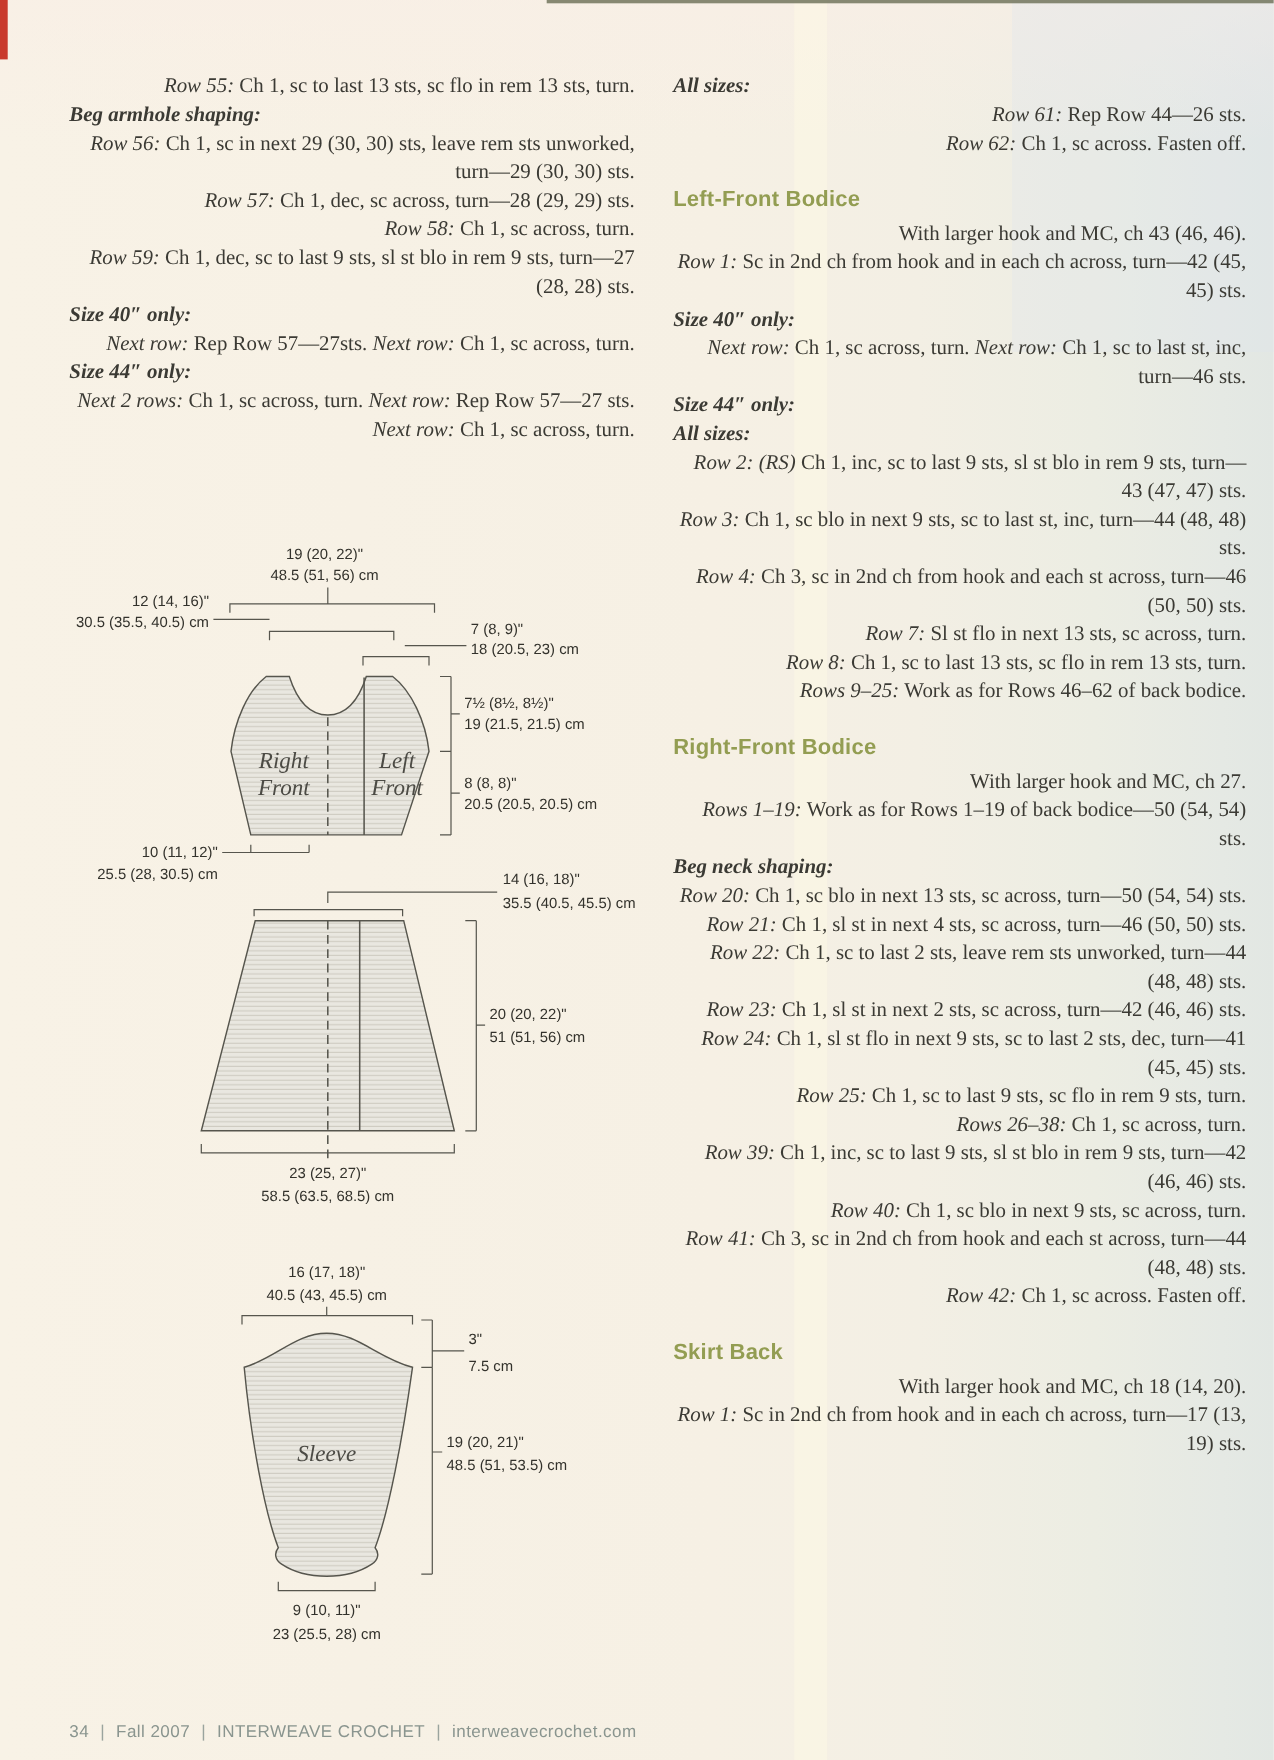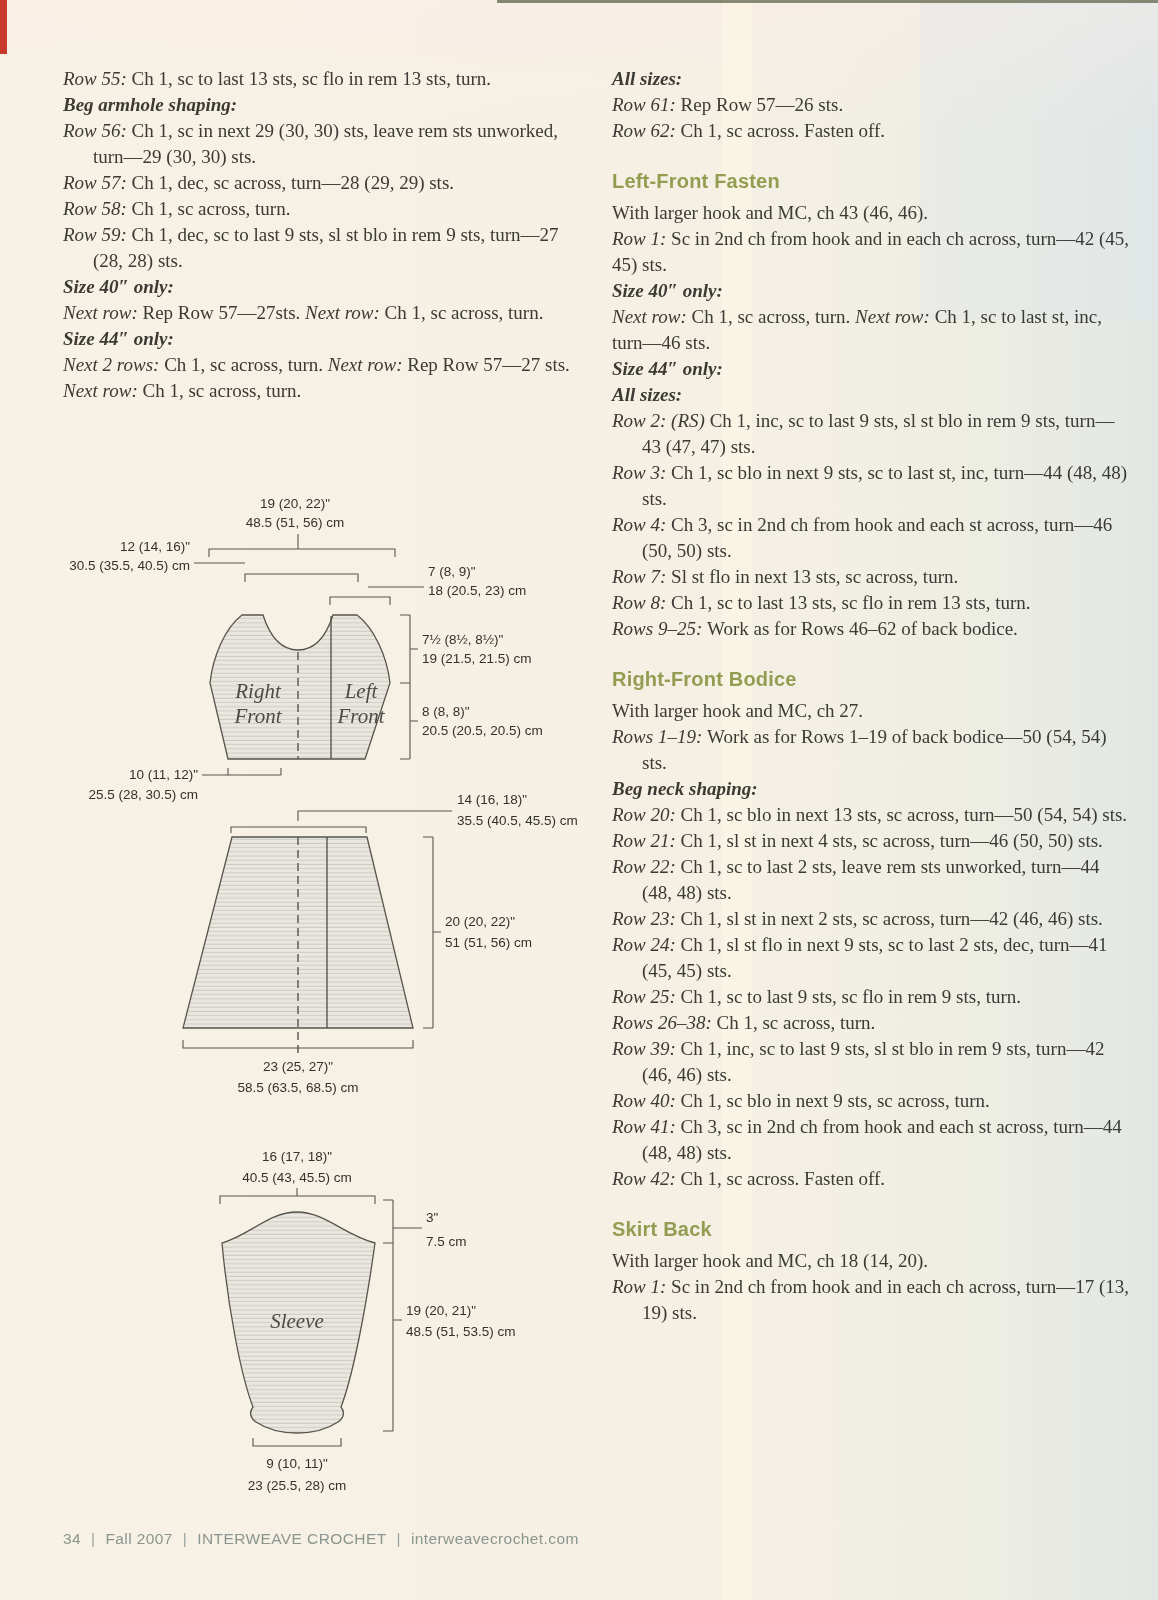--- a/index.html
+++ b/index.html
@@ -11,35 +11,35 @@
     font-family:"Liberation Serif",serif;color:#3b3a34;
   }
   .streak{position:absolute;top:0;left:722px;width:30px;height:100%;background:rgba(255,251,228,.45);}
   .blue-patch{position:absolute;top:0;left:920px;width:238px;height:320px;background:rgba(222,230,238,.30);}
   .topline{position:absolute;top:0;left:497px;width:661px;height:3px;background:#6a6e55;opacity:.8;}
   .red-sliver{position:absolute;top:0;left:0;width:7px;height:54px;background:#c93a2d;}
   .col{position:absolute;font-size:19px;line-height:26px;}
   .col-left{left:63px;top:66px;width:514px;}
   .col-right{left:612px;top:66px;width:521px;}
   .col p{margin:0;}
-  .para{padding-left:30px;text-indent:-30px;}
+  .para{padding-left:30px;text-indent:-30px;text-align:right;}
   .para.flush{padding-left:0;text-indent:0;font-family:Liberation Serif, serif;}
   .it{font-style:italic;}
   .subhead{font-weight:bold;font-style:italic;}
   h3.sec{
     font-family:"Liberation Sans",sans-serif;font-size:20px;font-weight:bold;
     color:#939d52;margin:24px 0 6px 0;letter-spacing:.2px;
   }
   svg{position:absolute;overflow:visible;}
   svg .m{font-family:"Liberation Sans",sans-serif;font-size:13.5px;fill:#33322c;}
   svg .gar{font-family:"Liberation Serif",serif;font-style:italic;font-size:21px;fill:#4c4b45;}
   svg .ln{stroke:#56554d;stroke-width:1.1;fill:none;}
   svg .shape{stroke:#56554d;stroke-width:1.3;}
   .footer{
-    position:absolute;left:63px;top:1530px;
+    position:absolute;left:63px;top:1566px;
     font-family:"Liberation Sans",sans-serif;font-size:15.5px;color:#8a958f;letter-spacing:.4px;
   }
   .footer .sep{padding:0 10px;color:#9aa49e;}
 </style>
 </head>
 <body>
 
 <div class="page">
   <div class="streak"></div>
   <div class="blue-patch"></div>
@@ -53,23 +53,23 @@
       <p class="para"><span class="it">Row 57: </span><span>Ch 1, dec, sc across, turn—28 (29, 29) sts.</span></p>
       <p class="para"><span class="it">Row 58: </span><span>Ch 1, sc across, turn.</span></p>
       <p class="para"><span class="it">Row 59: </span><span>Ch 1, dec, sc to last 9 sts, sl st blo in rem 9 sts, turn—27 (28, 28) sts.</span></p>
       <p class="subhead">Size 40″ only:</p>
       <p class="para flush"><span class="it">Next row: </span><span>Rep Row 57—27sts. </span><span class="it">Next row: </span><span>Ch 1, sc across, turn.</span></p>
       <p class="subhead">Size 44″ only:</p>
       <p class="para flush"><span class="it">Next 2 rows: </span><span>Ch 1, sc across, turn. </span><span class="it">Next row: </span><span>Rep Row 57—27 sts. </span><span class="it">Next row: </span><span>Ch 1, sc across, turn.</span></p>
     </div>
   <div class="col col-right">
       <p class="subhead">All sizes:</p>
-      <p class="para"><span class="it">Row 61: </span><span>Rep Row 57—26 sts.</span></p>
+      <p class="para"><span class="it">Row 61: </span><span>Rep Row 44—26 sts.</span></p>
       <p class="para"><span class="it">Row 62: </span><span>Ch 1, sc across. Fasten off.</span></p>
-      <h3 class="sec">Left-Front Fasten</h3>
+      <h3 class="sec">Left-Front Bodice</h3>
       <p class="para flush"><span>With larger hook and MC, ch 43 (46, 46).</span></p>
       <p class="para flush"><span class="it">Row 1: </span><span>Sc in 2nd ch from hook and in each ch across, turn—42 (45, 45) sts.</span></p>
       <p class="subhead">Size 40″ only:</p>
       <p class="para flush"><span class="it">Next row: </span><span>Ch 1, sc across, turn. </span><span class="it">Next row: </span><span>Ch 1, sc to last st, inc, turn—46 sts.</span></p>
       <p class="subhead">Size 44″ only:</p>
       <p class="subhead">All sizes:</p>
       <p class="para"><span class="it">Row 2: (RS) </span><span>Ch 1, inc, sc to last 9 sts, sl st blo in rem 9 sts, turn—43 (47, 47) sts.</span></p>
       <p class="para"><span class="it">Row 3: </span><span>Ch 1, sc blo in next 9 sts, sc to last st, inc, turn—44 (48, 48) sts.</span></p>
       <p class="para"><span class="it">Row 4: </span><span>Ch 3, sc in 2nd ch from hook and each st across, turn—46 (50, 50) sts.</span></p>
       <p class="para"><span class="it">Row 7: </span><span>Sl st flo in next 13 sts, sc across, turn.</span></p>

